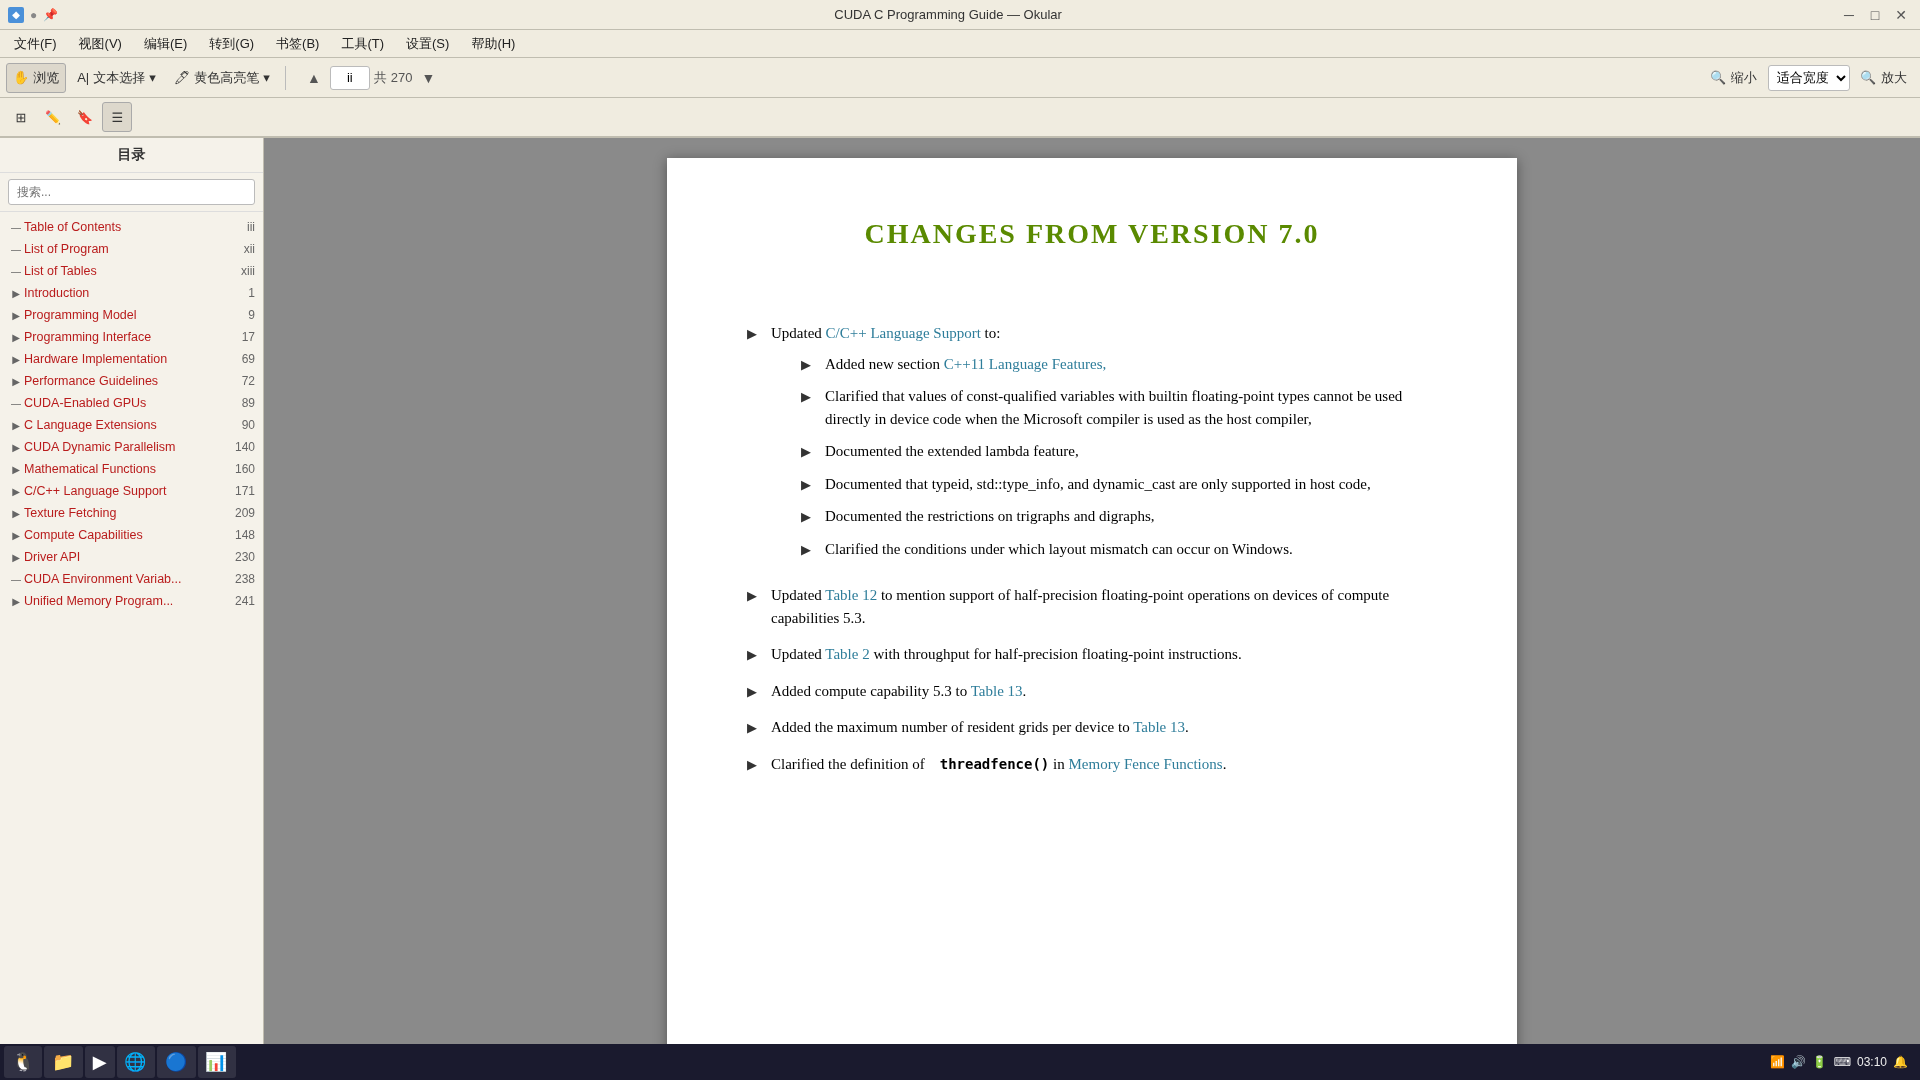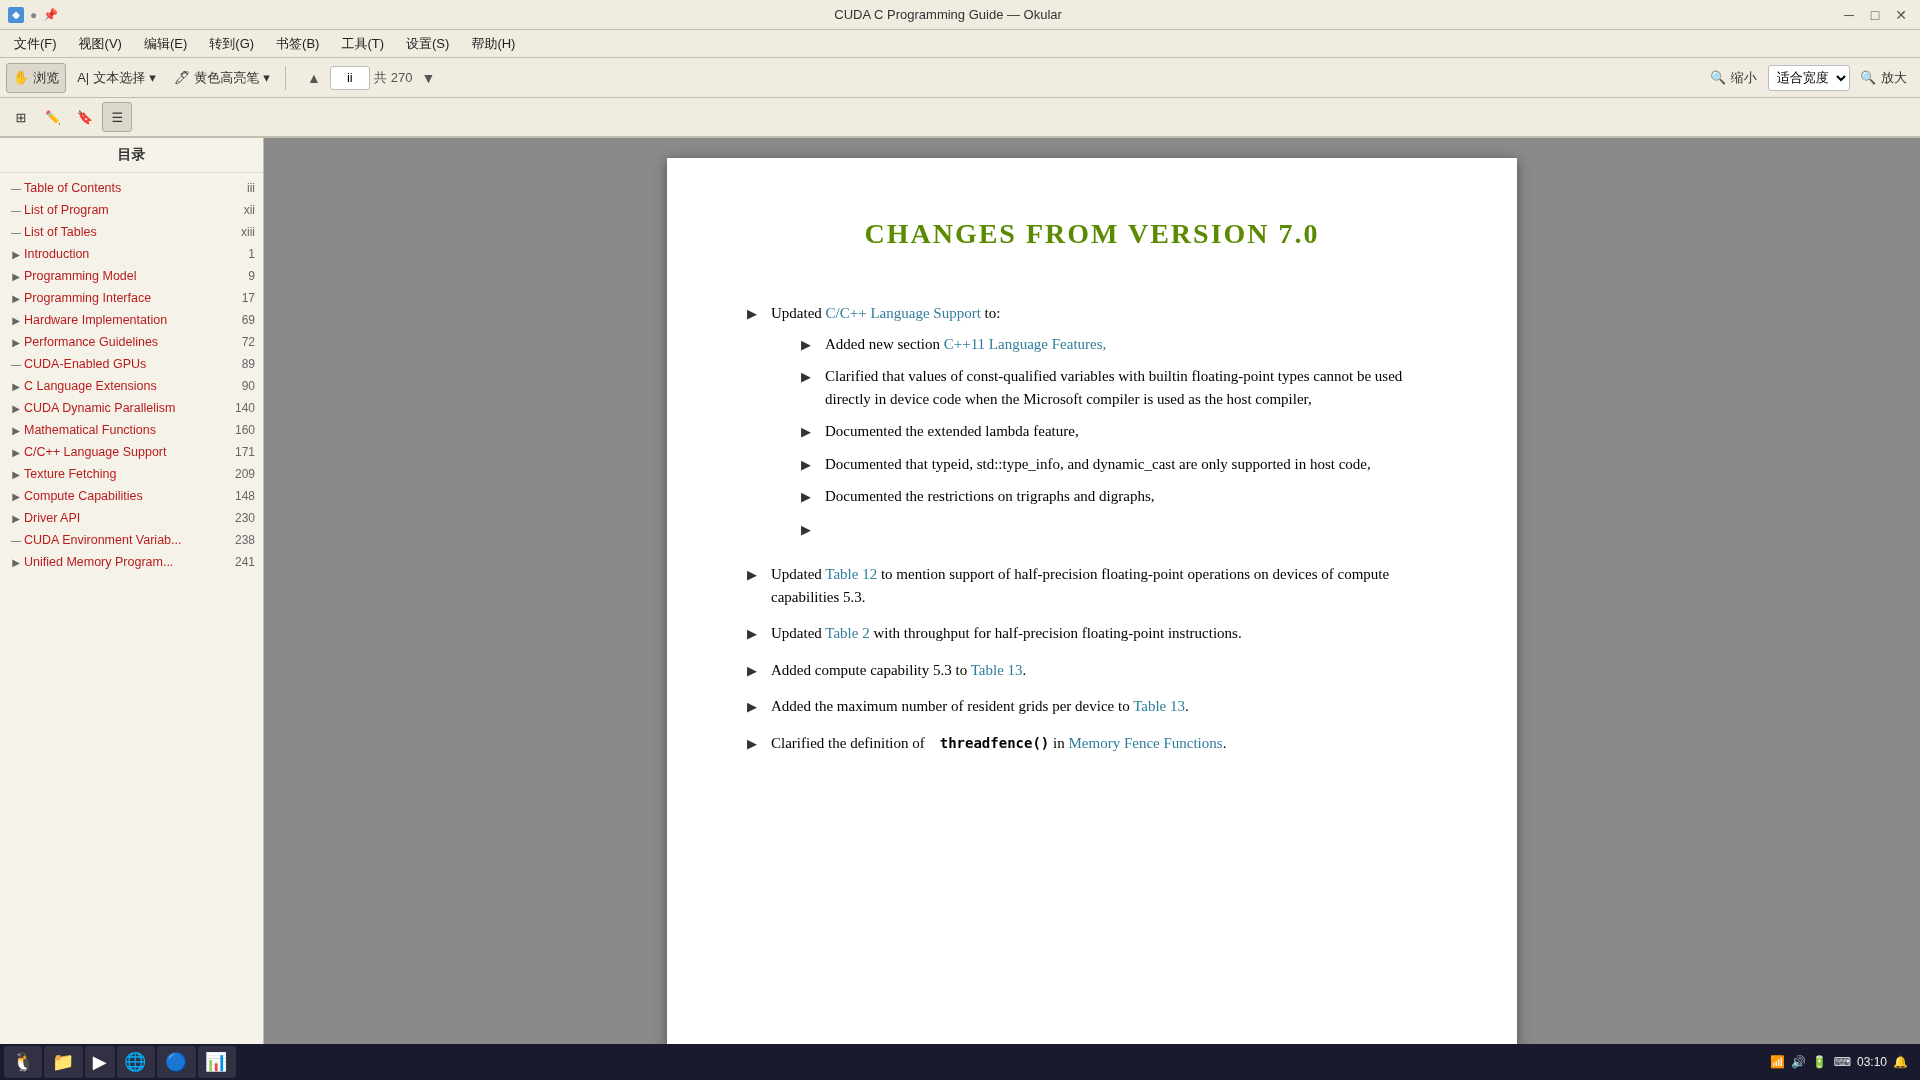--- a/index.html
+++ b/index.html
@@ -152,21 +152,21 @@
       padding: 60px 80px;
       box-shadow: 0 2px 12px rgba(0,0,0,0.4);
     }
 
     
     .doc-title {
       font-size: 28px;
       font-weight: bold;
       color: #5a8a00;
       text-align: center;
-      margin-bottom: 52px;
+      margin-bottom: 72px;
       letter-spacing: 2px;
       font-family: serif;
     }
 
     .bullet-list { list-style: none; padding: 0; }
     .bullet-item {
       display: flex;
       margin-bottom: 14px;
       font-size: 15px;
       font-family: Georgia, serif;
@@ -317,20 +317,23 @@
   <button class="toolbar-btn active">
     <span>☰</span>
   </button>
 </div>
 
 <div class="main-layout">
 
   <div class="sidebar">
     <div class="sidebar-header">
       <span>目录</span>
+    </div>
+    <div class="sidebar-search">
+      <input type="text" placeholder="搜索..." style="">
     </div>
     <div class="toc-list">
 
       <div class="toc-item">
         <span class="toc-expand">—</span>
         <span class="toc-label">Table of Contents</span>
         <span class="toc-page">iii</span>
       </div>
       <div class="toc-item">
         <span class="toc-expand">—</span>
@@ -456,20 +459,23 @@
                 </div>
               </li>
               <li class="sub-bullet-item">
                 <span class="bullet-arrow">▶</span>
                 <div>
                   <span>Documented the restrictions on trigraphs and digraphs,</span>
                 </div>
               </li>
               <li class="sub-bullet-item">
                 <span class="bullet-arrow">▶</span>
+                <div>
+                  <span>Clarified the conditions under which layout mismatch can occur on Windows.</span>
+                </div>
               </li>
             </ul>
           </div>
         </li>
 
         <li class="bullet-item">
           <span class="bullet-arrow">▶</span>
           <div class="bullet-content">
             <span>Updated </span><span class="link-text">Table 12</span><span> to mention support of half-precision floating-point operations on devices of compute capabilities 5.3.</span>
           </div>

